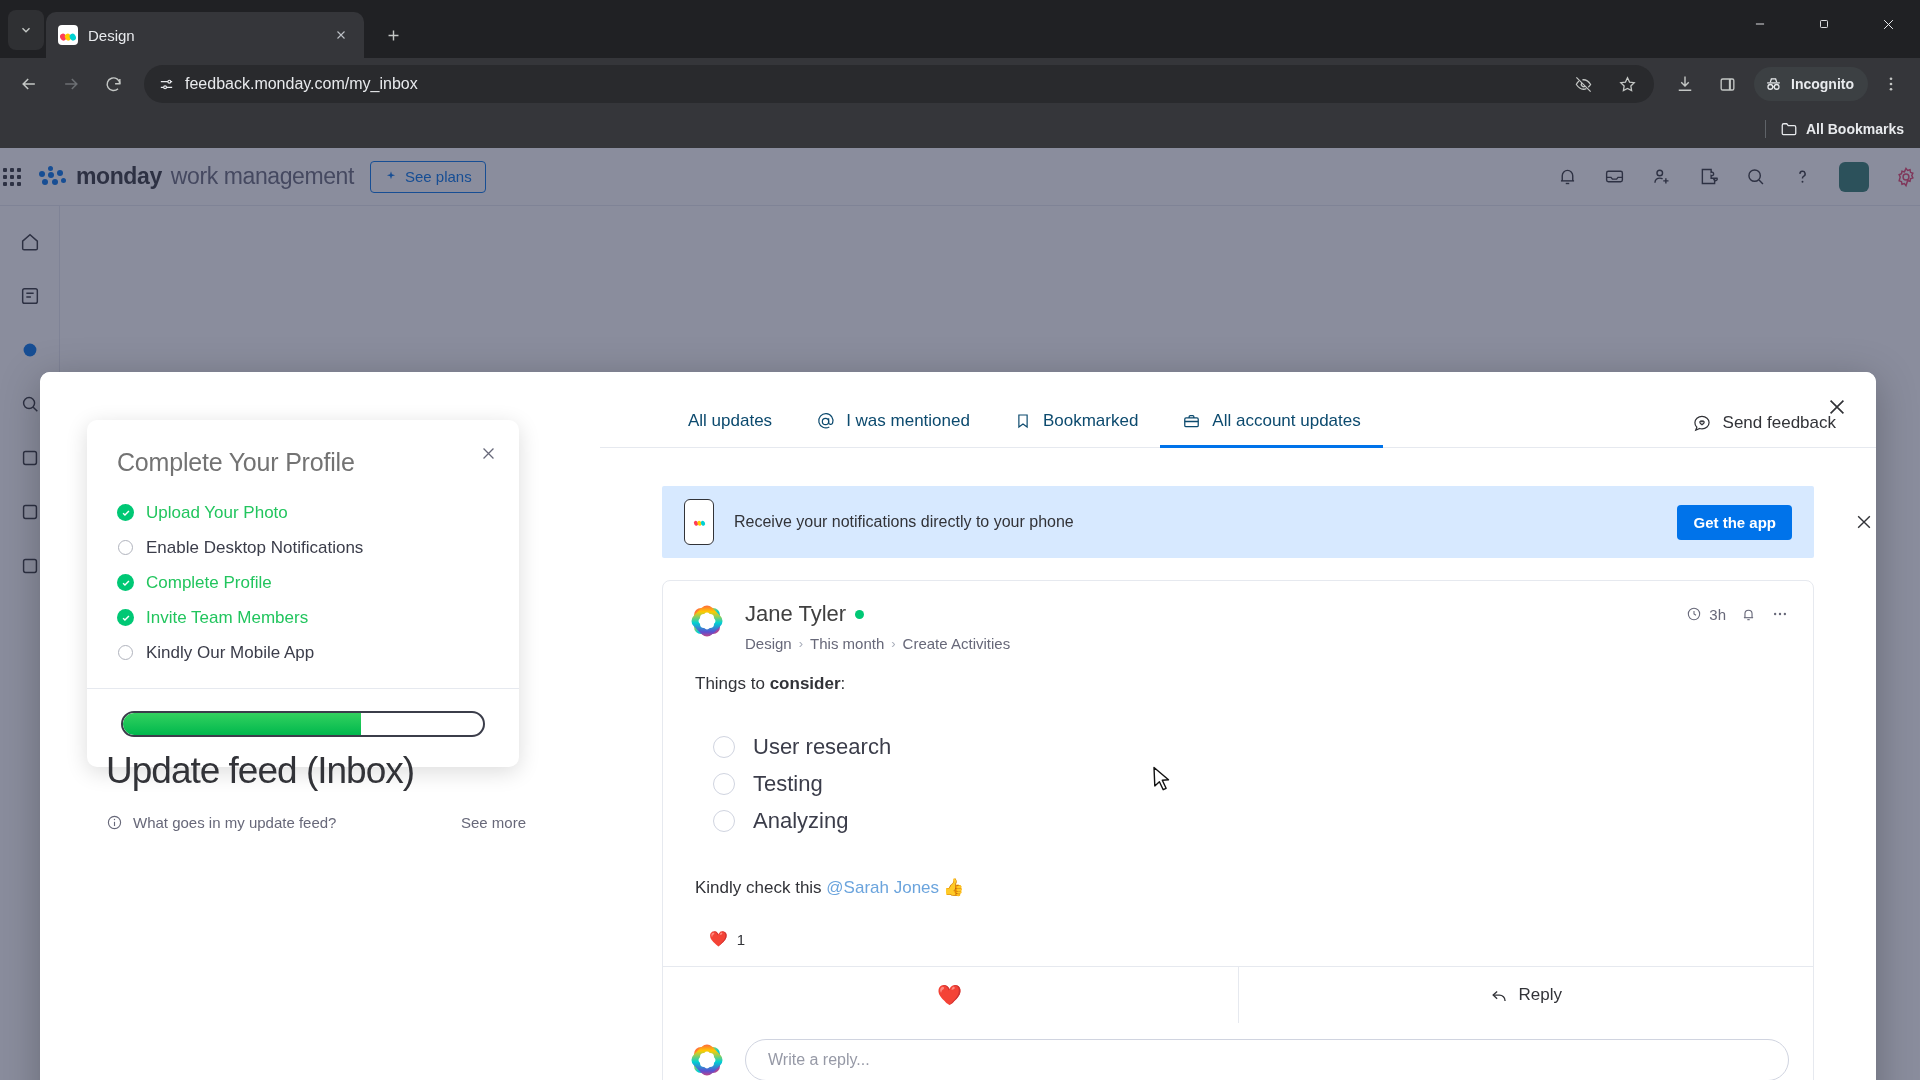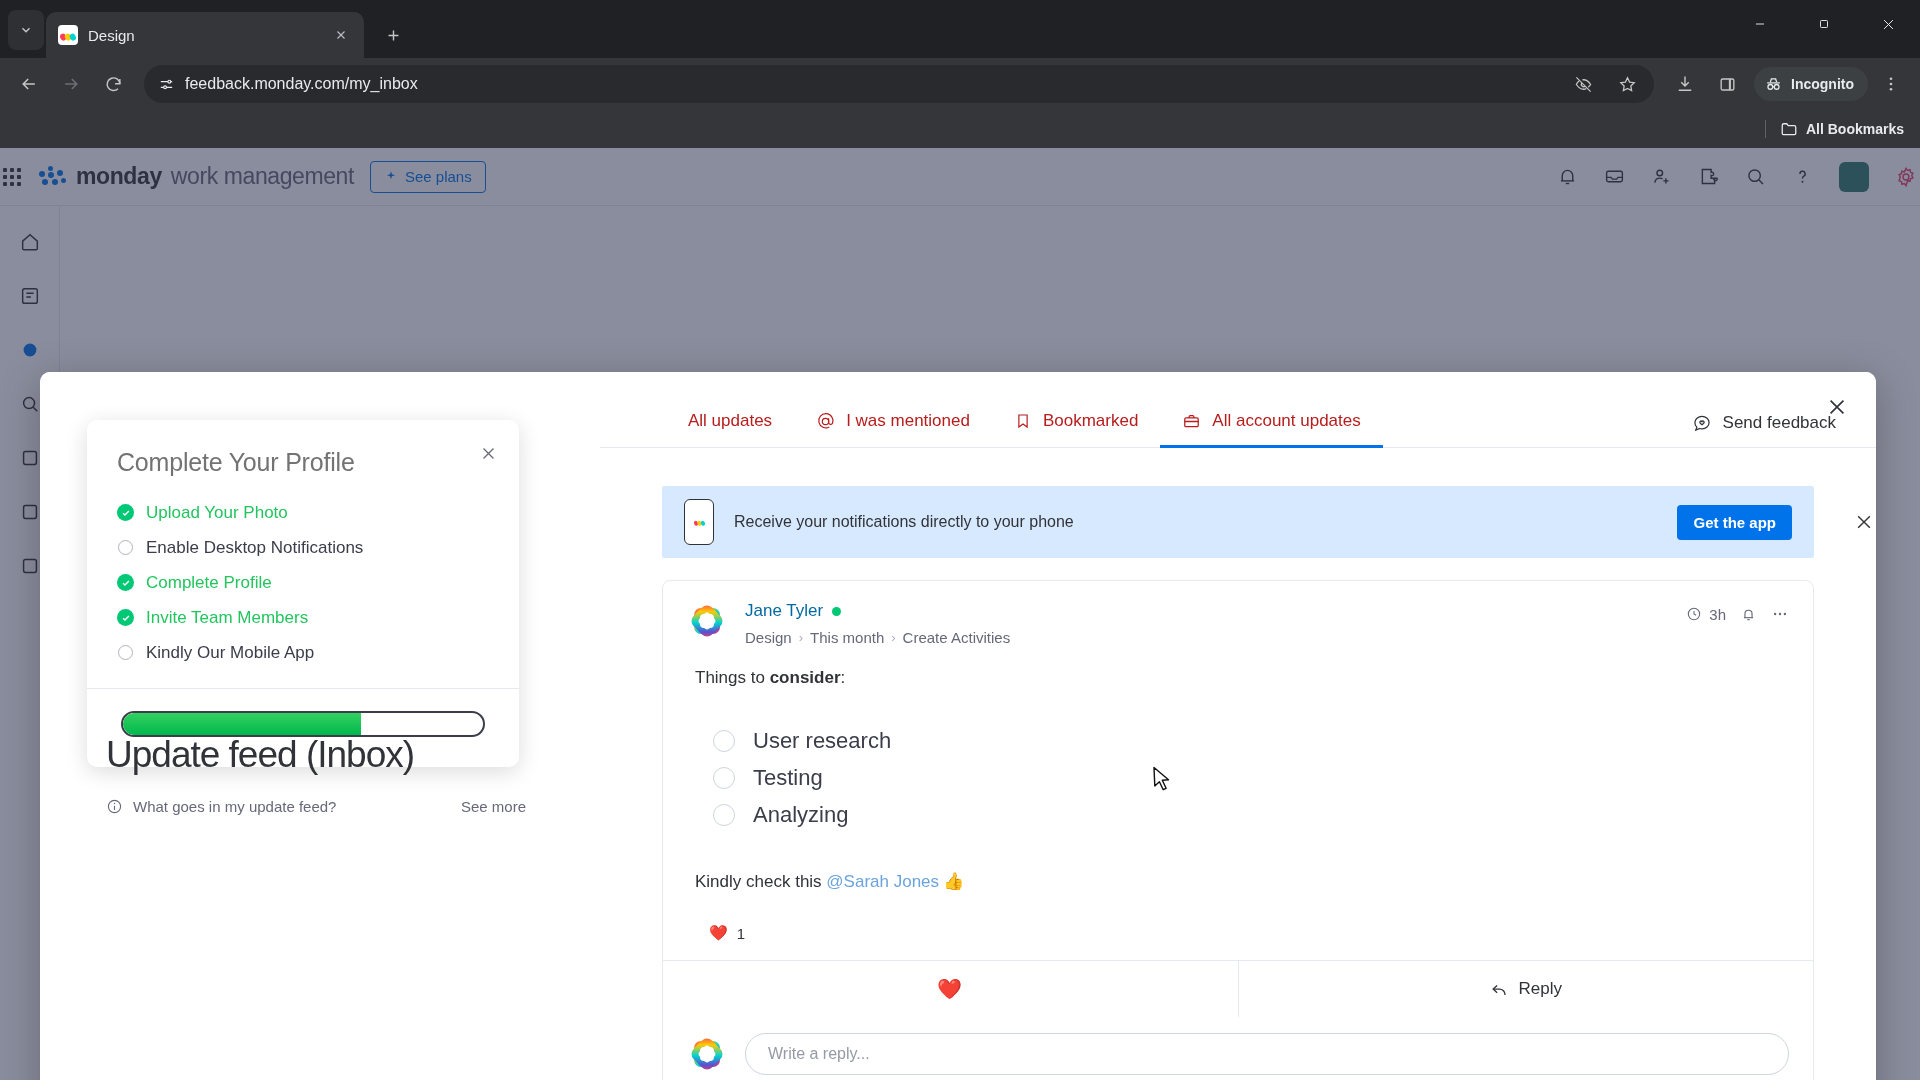--- a/index.html
+++ b/index.html
@@ -126,37 +126,37 @@
   .chk-row.todo { color: #3b3d4a; }
   .chk-done-icon { width: 17px; height: 17px; border-radius: 50%; background: #00c875; display:flex; align-items:center; justify-content:center; flex:none; }
   .chk-todo-icon { width: 15px; height: 15px; border-radius: 50%; border: 1.6px solid #b0b3bd; flex:none; margin: 0 1px; }
   #progress-wrap { margin: 18px -30px 0 -30px; border-top: 1px solid #e6e9ef; padding: 22px 34px 30px 34px; }
   #progress-track {
     height: 26px; border: 2px solid #3b3d4a; border-radius: 13px;
     background: #fff; overflow: hidden;
   }
   #progress-fill { height: 100%; background: linear-gradient(180deg,#33d15f,#00b84d); border-radius: 13px 0 0 13px; }
 
-  #feed-head { position: absolute; left: 66px; top: 362px; width: 420px; }
+  #feed-head { position: absolute; left: 66px; top: 378px; width: 420px; }
   #feed-title { font-size: 37px; color: #323338; letter-spacing: -1px; white-space: nowrap; }
   #feed-sub { display: flex; align-items: center; margin-top: 22px; font-size: 15px; color: #676879; }
   #feed-sub .info-icon { margin-right: 10px; display: flex; }
   #see-more { margin-left: auto; color: #676879; }
 
   
   #modal-right { flex: 1; position: relative; background: #fff; display: flex; flex-direction: column; }
   #modal-close { position: absolute; right: 28px; top: 24px; color: #323338; z-index: 5; }
 
   #tabs {
     display: flex; align-items: flex-end; height: 76px;
     padding-left: 66px; padding-right: 40px; border-bottom: 1px solid #e6e9ef;
   }
   .tab-item {
     display: flex; align-items: center; gap: 11px;
-    padding: 0 22px 14px 22px; font-size: 17px; color: #b91c1c;
+    padding: 0 22px 14px 22px; font-size: 17px; color: #0c4a6e;
     border-bottom: 3px solid transparent; margin-bottom: -1px;
   }
   .tab-item.active { border-bottom-color: #0073ea; }
   #tabs .spacer { flex: 1; }
   #send-feedback { display: flex; align-items: center; gap: 11px; padding: 0 0 14px 0; font-size: 17px; color: #323338; }
 
   #feed-scroll { flex: 1; padding: 38px 62px 0 62px; background: #fff; overflow: hidden; }
 
   #promo-banner {
     display: flex; align-items: center; gap: 20px;
@@ -174,21 +174,21 @@
   }
   #promo-close { width: 40px; display: flex; justify-content: center; color: #323338; position: absolute; right: -70px; }
 
   #post {
     margin-top: 22px; border: 1px solid #e6e9ef; border-radius: 8px;
     background: #fff;
   }
   #post-head { display: flex; align-items: flex-start; padding: 20px 24px 0 24px; }
   .avatar-star { width: 40px; height: 40px; flex: none; }
   #post-head-text { margin-left: 18px; }
-  #post-author { display: flex; align-items: center; gap: 9px; font-size: 17px; color: #0369a1; }
+  #post-author { display: flex; align-items: center; gap: 9px; font-size: 22px; color: #404040; }
   .online-dot { width: 9px; height: 9px; border-radius: 50%; background: #00c875; display: block; }
   #post-breadcrumb { margin-top: 8px; font-size: 15px; color: #676879; display: flex; align-items: center; gap: 7px; }
   #post-breadcrumb .sep { color: #a9aebb; font-size: 13px; }
   #post-meta { margin-left: auto; display: flex; align-items: center; gap: 14px; color: #676879; font-size: 15px; padding-top: 4px; }
   #post-meta .t { display: flex; align-items: center; gap: 7px; }
 
   #post-body { padding: 22px 24px 0 32px; }
   .p-line { font-size: 17px; color: #323338; margin-bottom: 14px; }
   .p-line b { font-weight: bold; }
   .check-list { margin: 34px 0 0 18px; }

